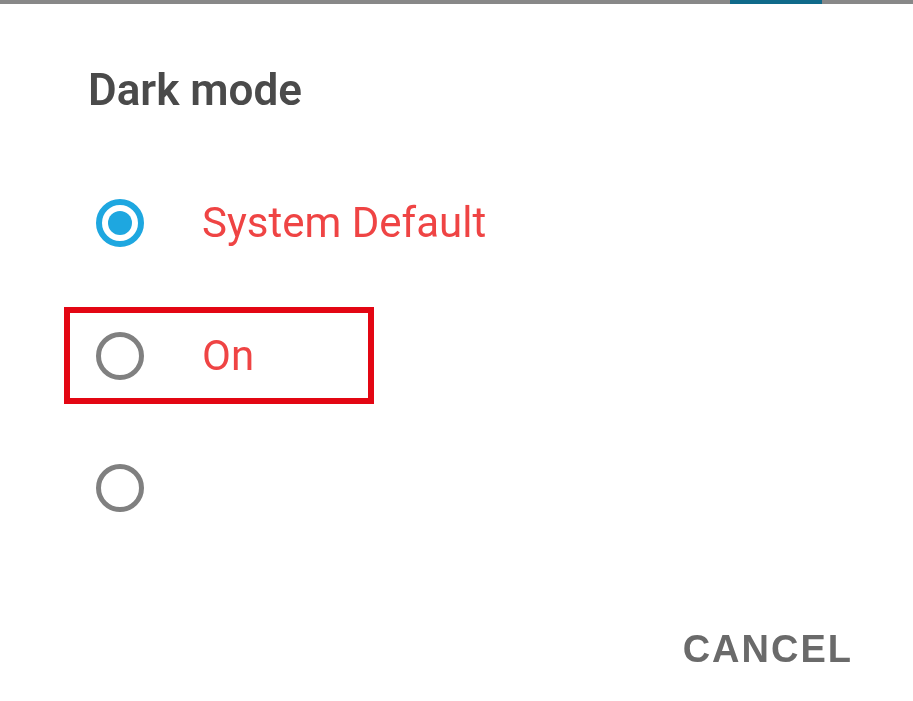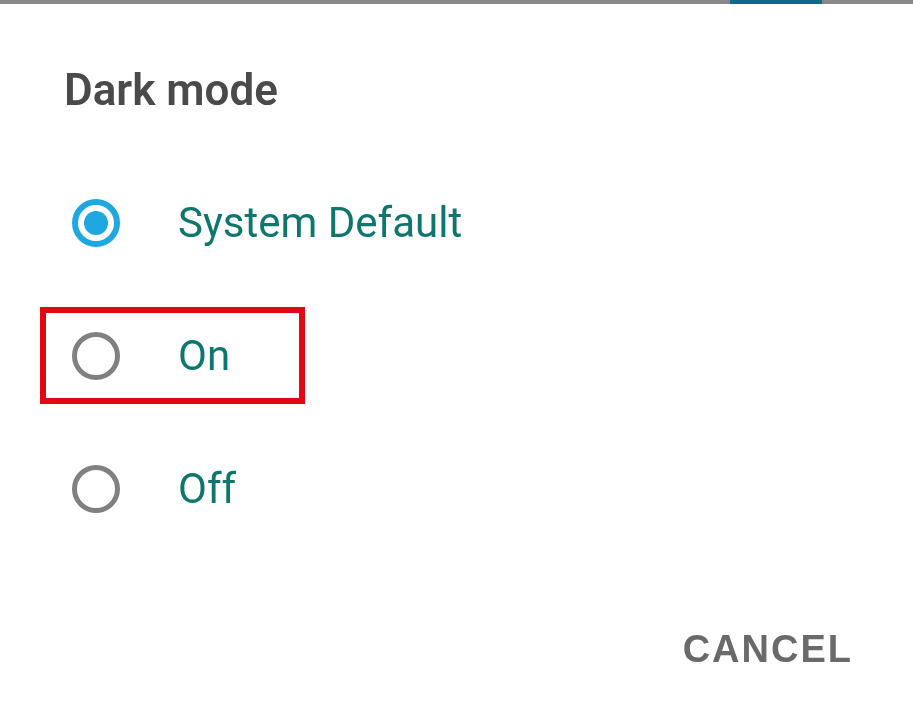--- a/index.html
+++ b/index.html
@@ -13,21 +13,21 @@
       width: 913px;
       height: 701px;
       position: relative;
     }
     .top-bar {
       width: 100%;
       height: 4px;
       background: linear-gradient(to right, #888 0%, #888 80%, #0f6a8a 80%, #0f6a8a 90%, #888 90%);
     }
     .dialog {
-      padding: 60px 60px 40px 64px;
+      padding: 60px 60px 40px 88px;
     }
     .dialog-title {
       font-size: 44px;
       font-weight: 600;
       color: #4a4a4a;
       margin-bottom: 70px;
     }
     .options {
       display: flex;
       flex-direction: column;
@@ -41,21 +41,21 @@
       padding: 12px 8px;
       position: relative;
     }
     .option-row.highlighted {
       border: 6px solid #e30613;
       margin-left: -24px;
       padding-left: 26px;
       padding-right: 30px;
       padding-top: 18px;
       padding-bottom: 18px;
-      width: 265px;
+      width: 310px;
     }
     .radio {
       width: 48px;
       height: 48px;
       border-radius: 50%;
       flex-shrink: 0;
       position: relative;
     }
     .radio.unselected {
       border: 5px solid #808080;
@@ -69,21 +69,21 @@
       top: 50%;
       left: 50%;
       transform: translate(-50%, -50%);
       width: 24px;
       height: 24px;
       background: #1ea7e0;
       border-radius: 50%;
     }
     .option-label {
       font-size: 42px;
-      color: #0f766e;
+      color: #ef4444;
       font-weight: 400;
     }
     .dialog-actions {
       position: absolute;
       bottom: 30px;
       right: 60px;
       margin-left: 42px;
     }
     .cancel-button {
       font-size: 38px;
@@ -111,21 +111,20 @@
       <span class="option-label">System Default</span>
     </div>
 
     <div class="option-row highlighted">
       <span class="radio unselected"></span>
       <span class="option-label">On</span>
     </div>
 
     <div class="option-row">
       <span class="radio unselected"></span>
-      <span class="option-label">Off</span>
     </div>
 
   </div>
 
   <div class="dialog-actions">
     <button class="cancel-button">CANCEL</button>
   </div>
 </div>
 
 </body></html>

